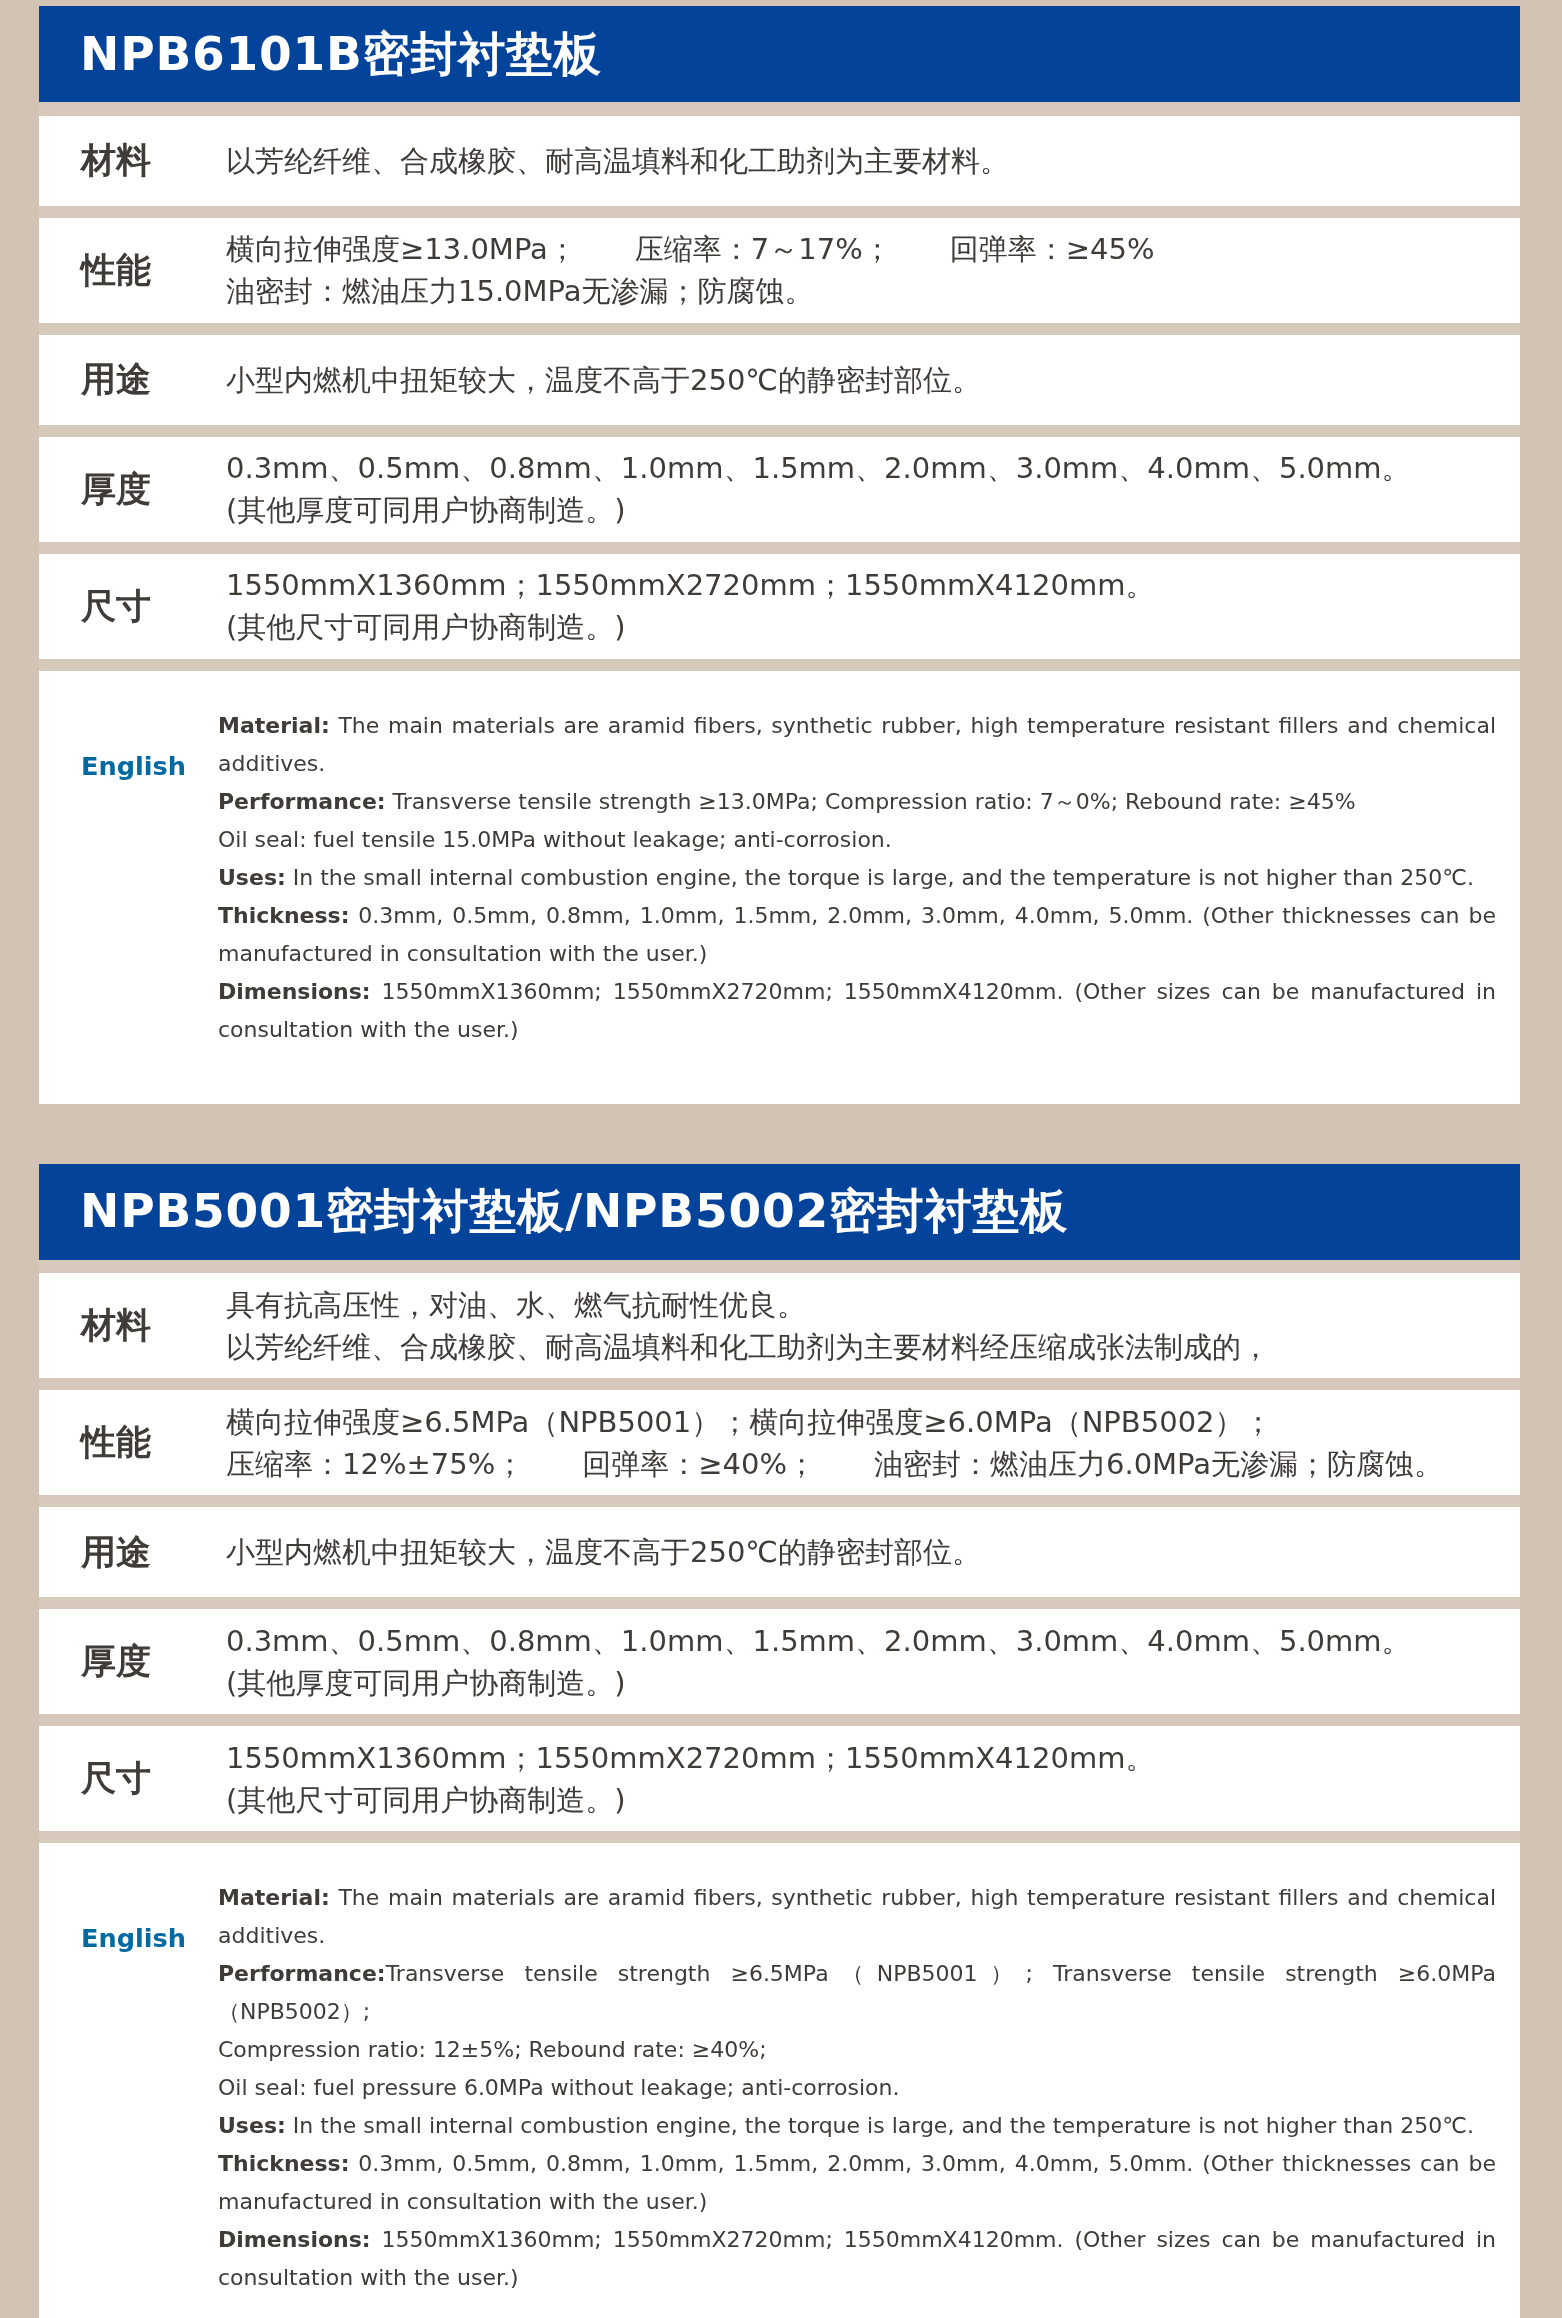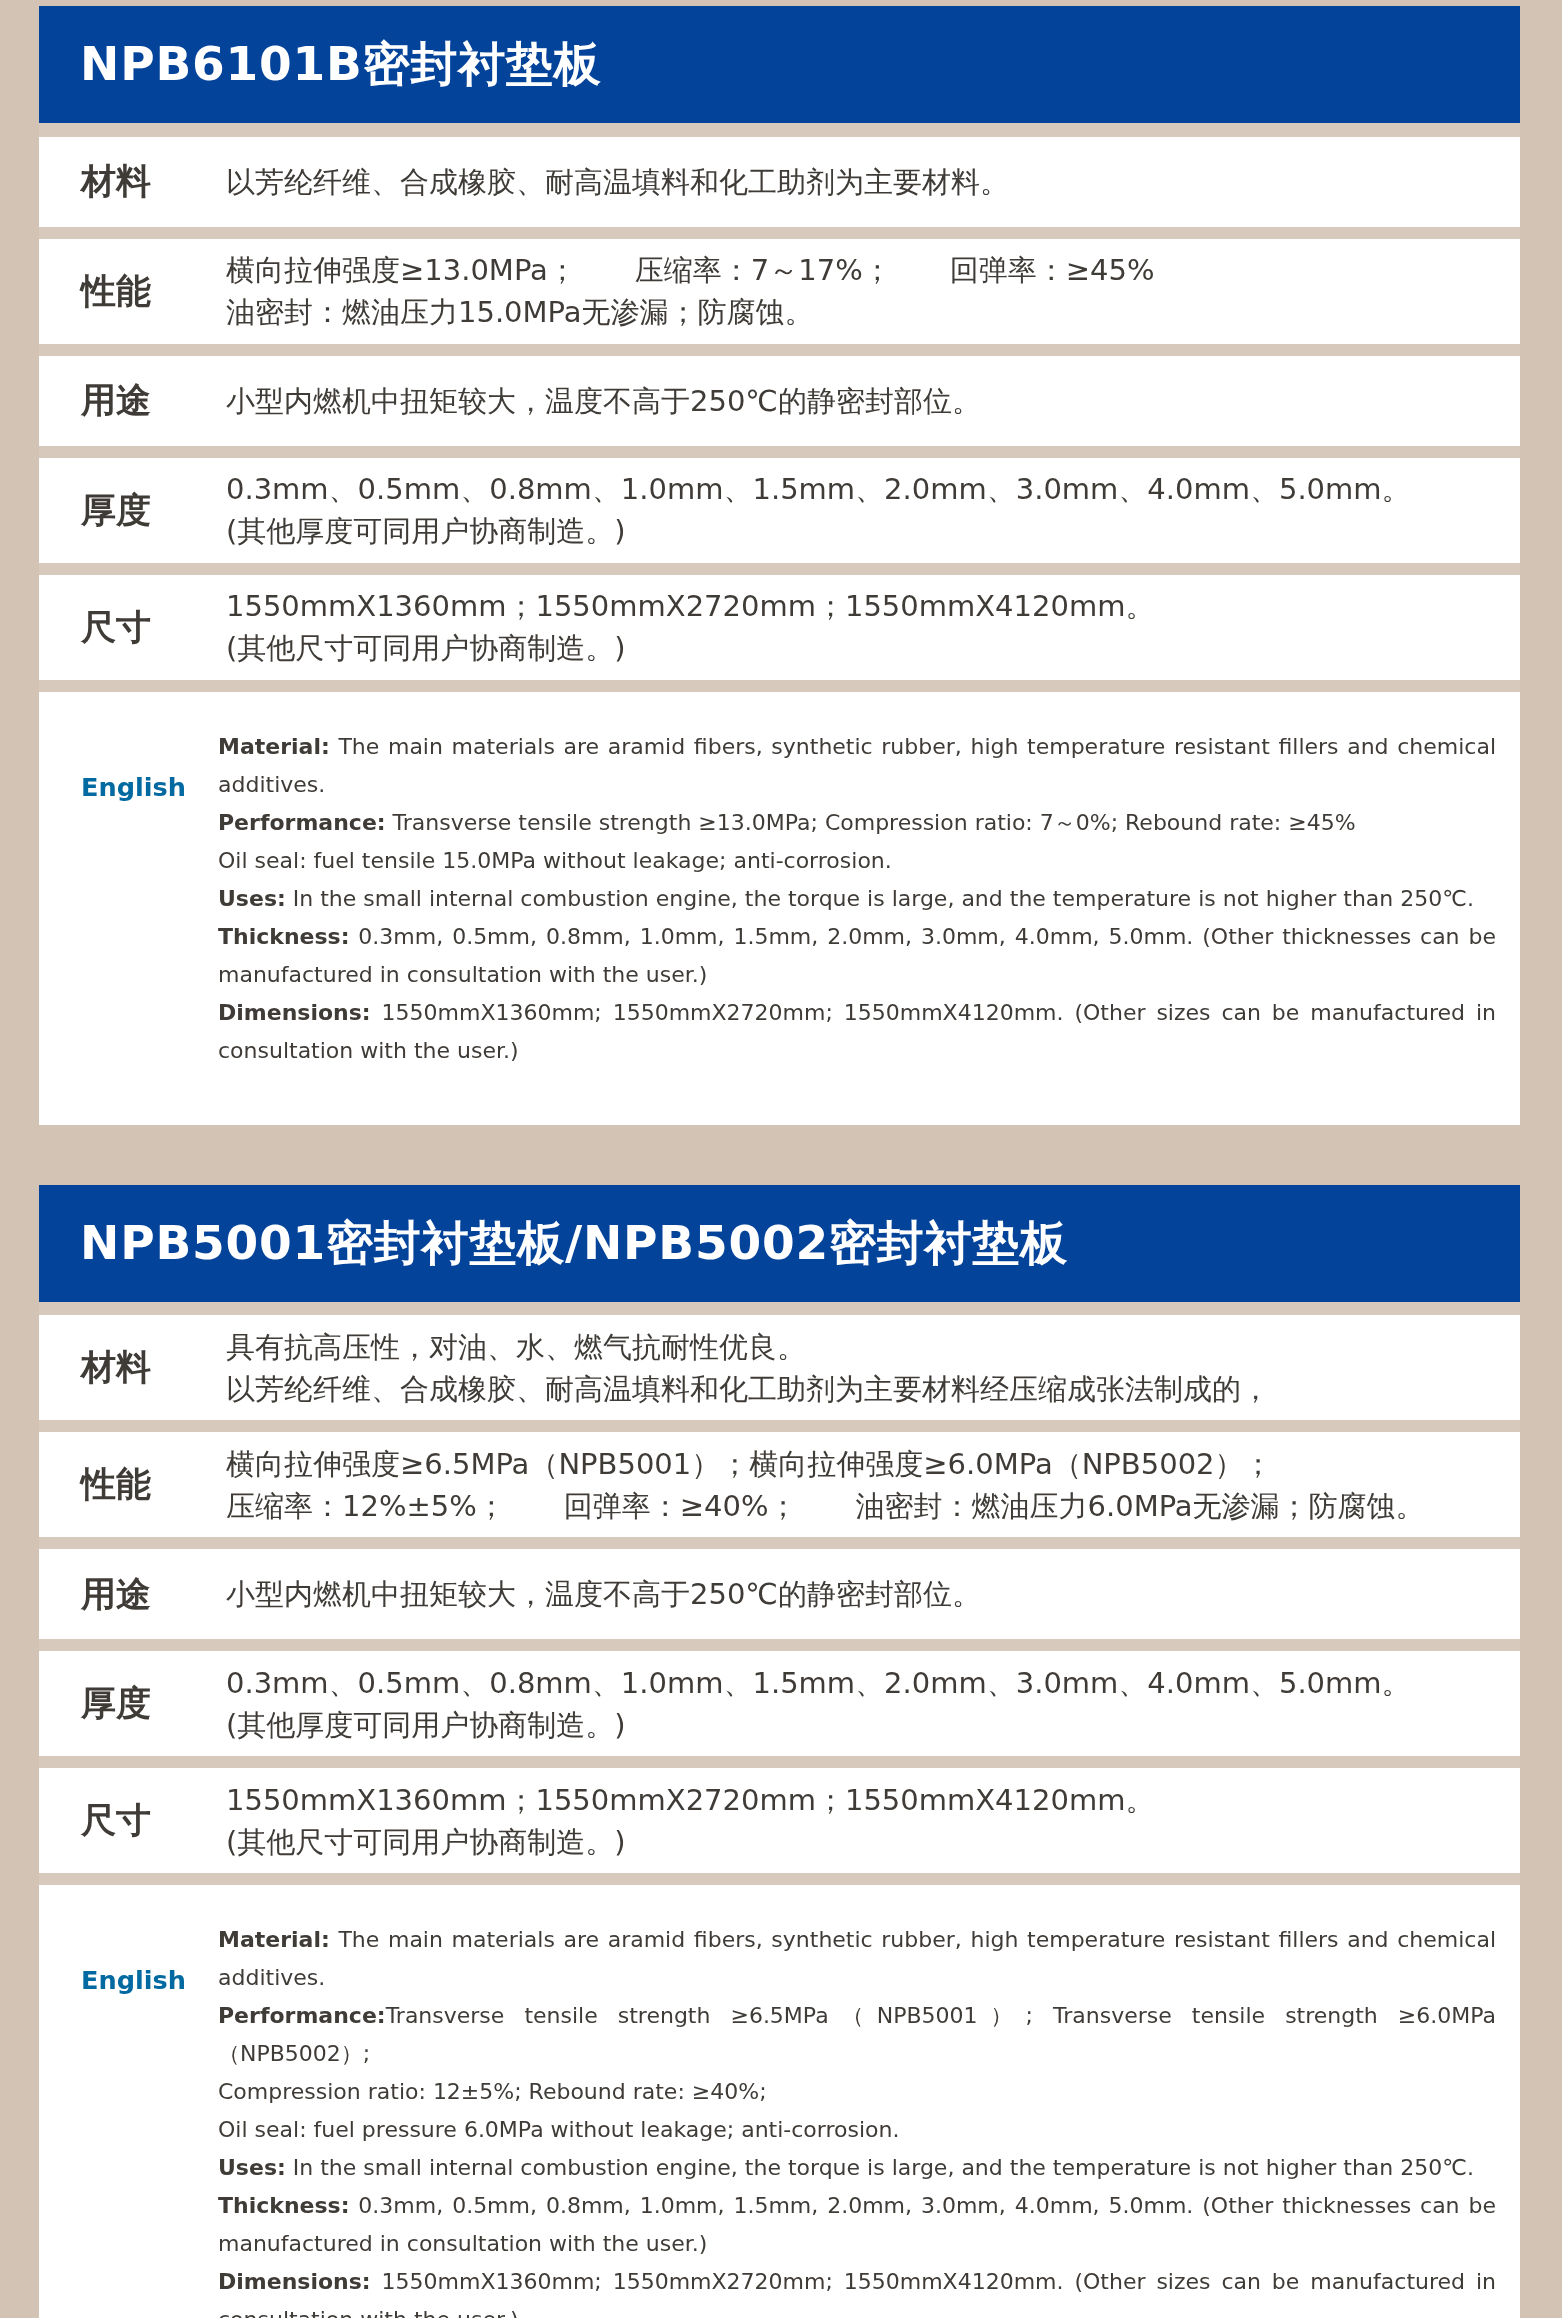--- a/index.html
+++ b/index.html
@@ -9,21 +9,21 @@
     font-family:"DejaVu Sans","Liberation Sans",sans-serif;
     color:#3f3b37;
     padding-top:6px; padding-bottom:30px;
   }
   .panel {
     width:1481px; margin-left:39px;
     background:#d8c9bd; 
   }
   .panel + .panel { margin-top:60px; }
   .panel-title-bar {
-    background:#04439a; height:117px;
+    background:#04439a; height:96px;
     display:flex; align-items:center;
     padding:0 41px; margin-bottom:13.5px;
   }
   .panel-title {
     margin:0; color:#ffffff; font-size:47px; font-weight:bold; letter-spacing:0.8px;
     white-space:nowrap;
   }
   .row {
     background:#ffffff; display:flex; align-items:center;
     min-height:90px; box-sizing:border-box;
@@ -110,21 +110,21 @@
     <div class="row-content">
       <div class="spec-line">具有抗高压性，对油、水、燃气抗耐性优良。</div>
       <div class="spec-line">以芳纶纤维、合成橡胶、耐高温填料和化工助剂为主要材料经压缩成张法制成的，</div>
     </div>
   </div>
 
   <div class="row">
     <div class="row-label">性能</div>
     <div class="row-content">
       <div class="spec-line">横向拉伸强度≥6.5MPa（NPB5001）；横向拉伸强度≥6.0MPa（NPB5002）；</div>
-      <div class="spec-line">压缩率：12%±5%；　　回弹率：≥40%；　　油密封：燃油压力6.0MPa无渗漏；防腐蚀。</div>
+      <div class="spec-line">压缩率：12%±75%；　　回弹率：≥40%；　　油密封：燃油压力6.0MPa无渗漏；防腐蚀。</div>
     </div>
   </div>
 
   <div class="row">
     <div class="row-label">用途</div>
     <div class="row-content">
       <div class="spec-line">小型内燃机中扭矩较大，温度不高于250℃的静密封部位。</div>
     </div>
   </div>
 

